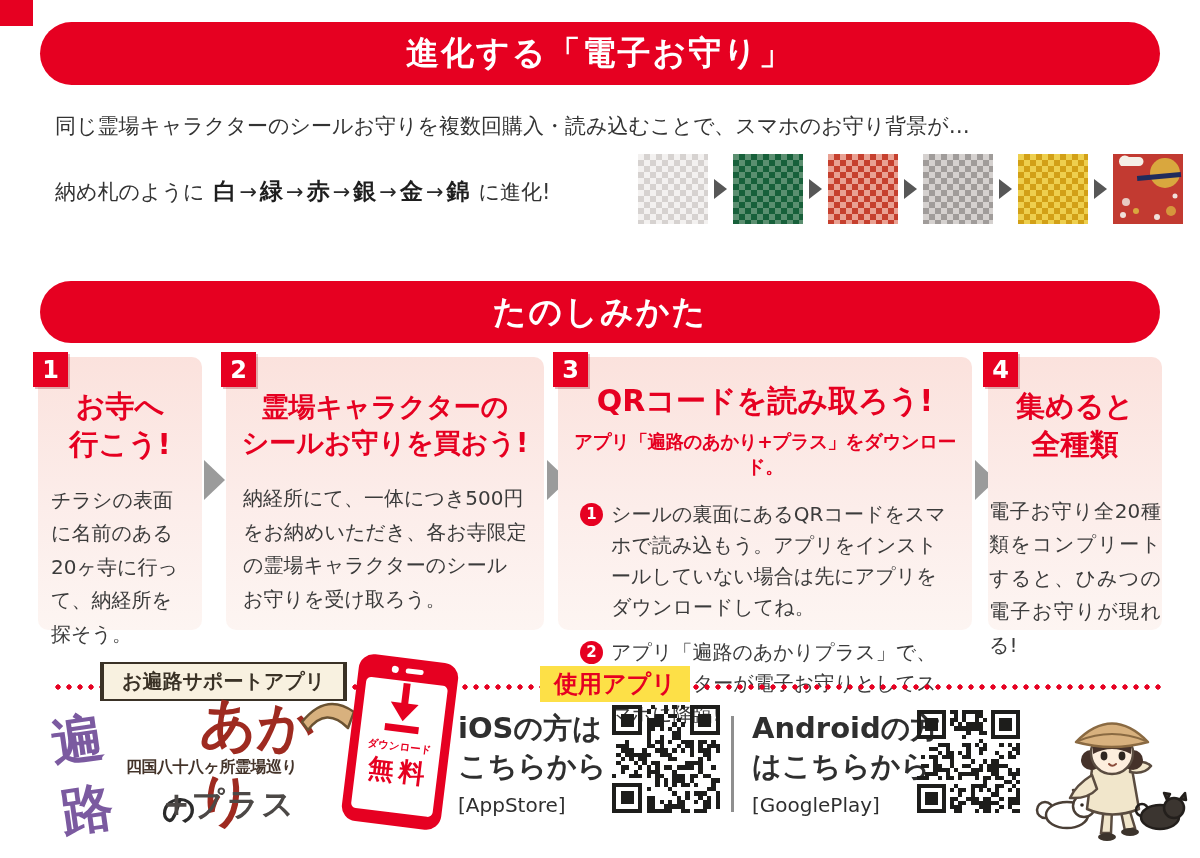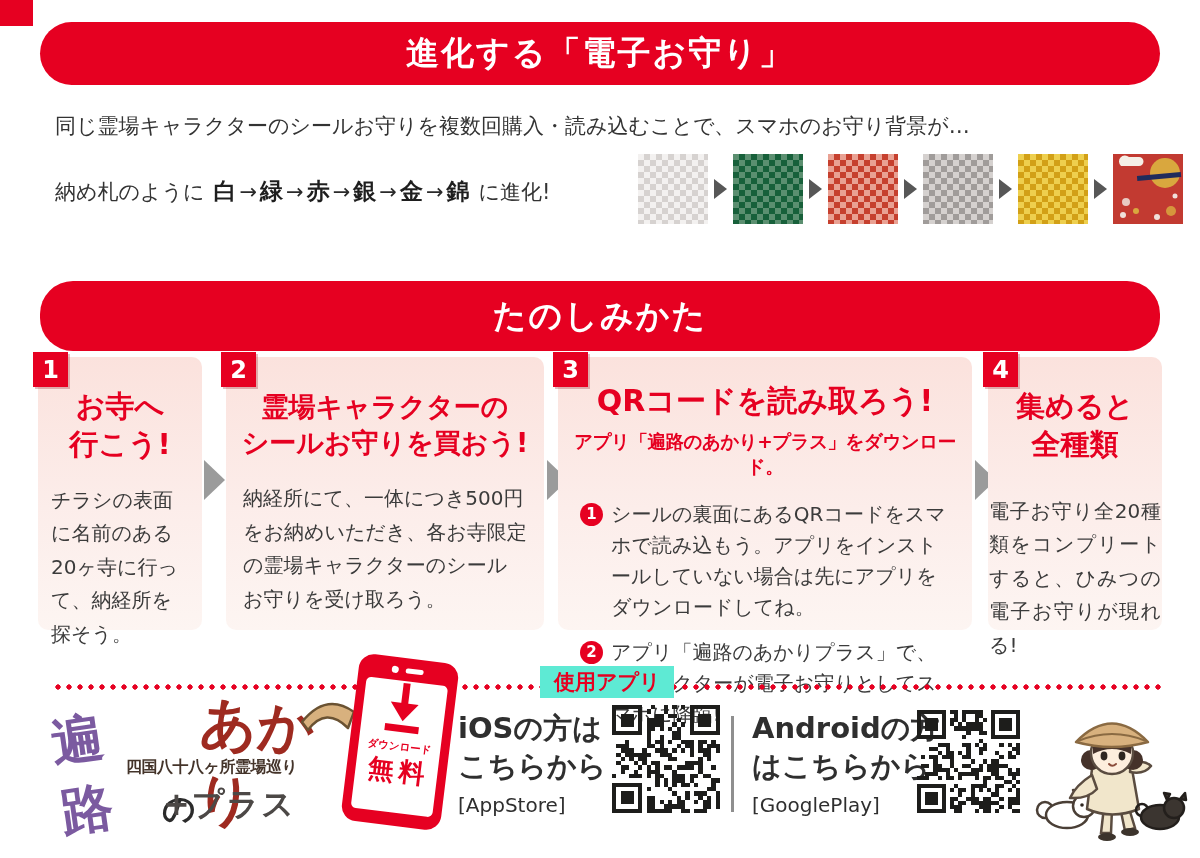--- a/index.html
+++ b/index.html
@@ -4,21 +4,21 @@
 <style>
   * { margin:0; padding:0; box-sizing:border-box; }
   html,body { background:#ffffff; }
   body { font-family:"DejaVu Sans","Liberation Sans",sans-serif; }
   #stage { position:relative; width:1200px; height:858px; background:#ffffff; overflow:hidden; }
 
   
   .banner { position:absolute; left:40px; width:1120px; height:63px; background:#e60021;
             border-radius:33px; display:flex; align-items:center; justify-content:center; }
   #banner1 { top:22px; }
-  #banner2 { top:281px; height:70px; }
+  #banner2 { top:281px; height:62px; }
   .banner-text { color:#fff; font-size:33px; font-weight:800; letter-spacing:2px; }
 
   #corner-accent { position:absolute; left:0; top:0; width:33px; height:26px; background:#e60021; }
 
   
   .intro-line { position:absolute; left:55px; font-size:21px; color:#333; white-space:nowrap; }
   #intro-line1 { top:112px; }
   #intro-line2 { top:154px; display:flex; align-items:baseline; }
   #intro-line3 { top:196px; }
   .stage-word { font-weight:800; font-size:23px; color:#1e1e1e; margin:0 1px; }
@@ -66,22 +66,22 @@
                 border-bottom:20px solid transparent; border-left:21px solid #9b9b9b; }
   #arrow1 { left:204px; } #arrow2 { left:547px; } #arrow3 { left:975px; }
 
   
   #dotline { position:absolute; left:55px; top:684px; width:1108px; height:6px;
              background-image:radial-gradient(circle at 3px 3px,#e60021 2.4px,transparent 2.9px);
              background-size:11px 6px; background-repeat:repeat-x; }
   #support-box { position:absolute; left:100px; top:662px; background:#f8f1e0; border:2px solid #3a3226;
                  border-left-width:4px; border-right-width:4px; padding:4px 18px; font-size:20px;
                  font-weight:800; color:#3a3226; }
-  #used-apps { position:absolute; left:540px; top:666px; background:#5eead4; padding:2px 14px;
-               color:#e60021; font-size:21px; font-weight:800; }
+  #used-apps { position:absolute; left:540px; top:666px; background:#fde047; padding:2px 14px;
+               color:#e60021; font-size:24px; font-weight:800; }
 
   #logo { position:absolute; left:56px; top:690px; width:310px; height:110px; }
   .logo-line { display:flex; align-items:flex-end; }
   .logo-p1 { font-size:52px; font-weight:800; color:#7b5aa0; display:inline-block; transform:rotate(-8deg); }
   .logo-p2 { font-size:33px; font-weight:800; color:#2b2b2b; display:inline-block; transform:rotate(-3deg); margin:0 2px 10px 4px; }
   .logo-p3 { font-size:56px; font-weight:800; color:#9e2a20; display:inline-block; transform:rotate(3deg); }
   #logo-hat { position:absolute; left:296px; top:690px; width:64px; height:48px; }
   #logo-sub { position:absolute; left:126px; top:757px; font-size:16px; font-weight:800; color:#44342a;
               white-space:nowrap; letter-spacing:-.5px;
               text-shadow:-1px -1px 0 #fff,1px -1px 0 #fff,-1px 1px 0 #fff,1px 1px 0 #fff; }
@@ -208,20 +208,21 @@
     <div class="badge">4</div>
     <div class="card-title">
       <div>集めると</div>
       <div>全種類</div>
     </div>
     <div class="card-body">電子お守り全20種類をコンプリートすると、ひみつの電子お守りが現れる!</div>
   </div>
 
   <div id="dotline"></div>
 
+  <div id="support-box">お遍路サポートアプリ</div>
   <div id="used-apps">使用アプリ</div>
 
   <div id="logo">
     <div class="logo-line">
       <span class="logo-p1">遍路</span>
       <span class="logo-p2">の</span>
       <span class="logo-p3">あかり</span>
     </div>
   </div>
   <svg id="logo-hat" viewBox="0 0 64 48">

